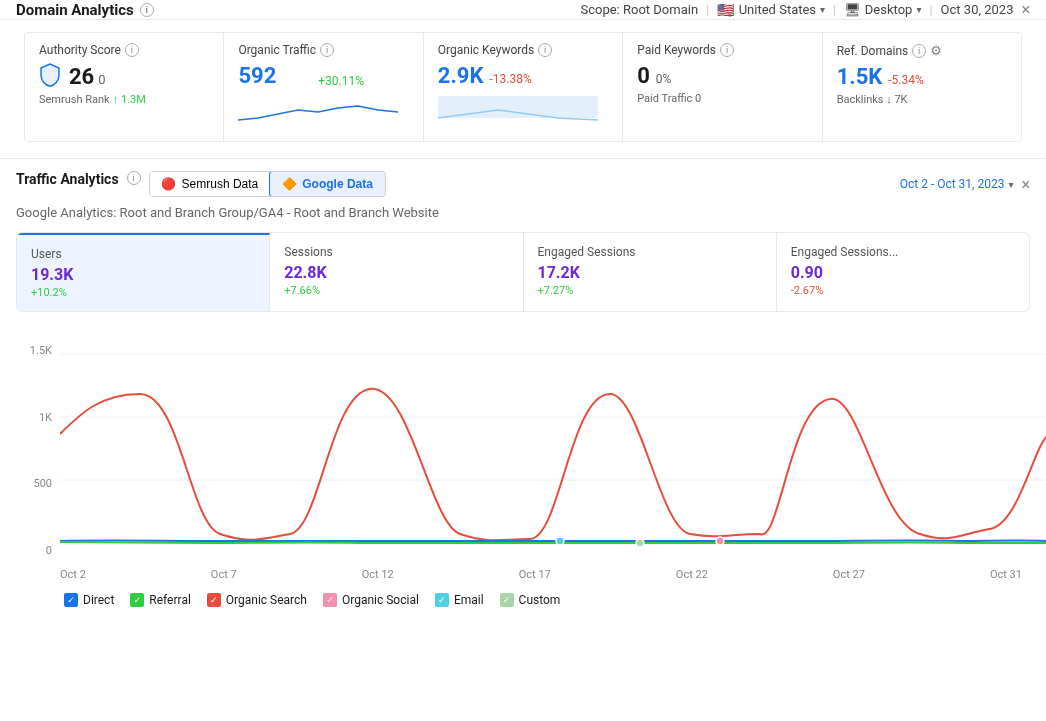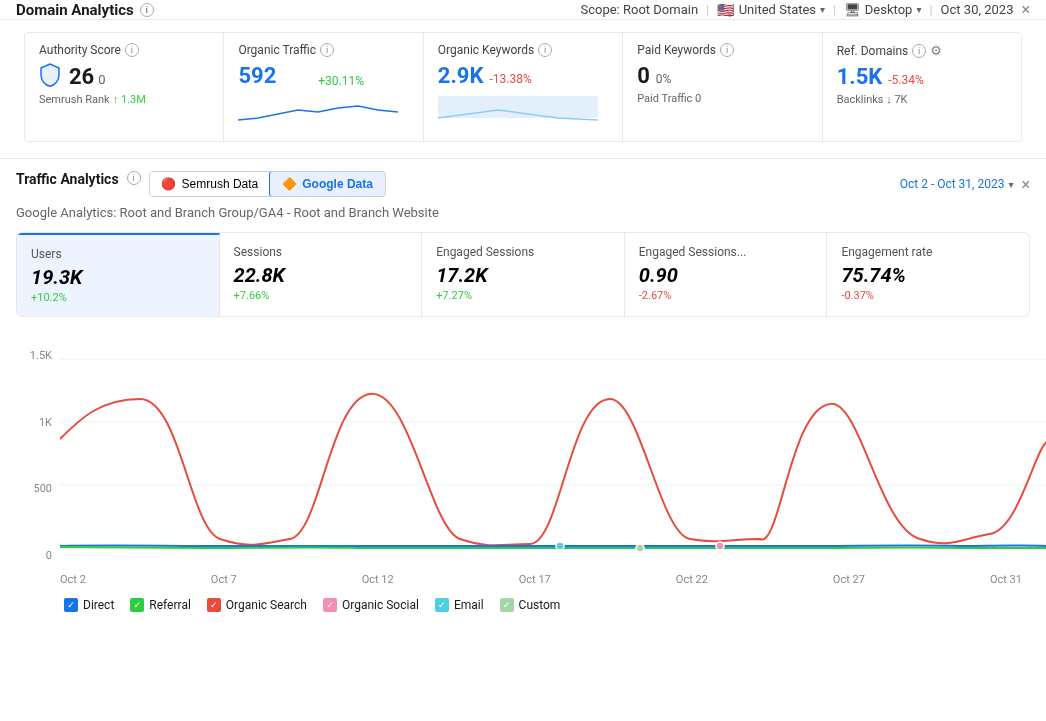--- a/index.html
+++ b/index.html
@@ -37,21 +37,21 @@
     .data-toggle-btn.active { background: #e8f0fe; border: 1px solid #1a73e8; margin: -1px; border-radius: 3px; font-weight: 600; color: #1a73e8; }
     .date-range { font-size: 12px; color: #1a73e8; cursor: pointer; display: flex; align-items: center; gap: 4px; }
     .ga-label { font-size: 13px; color: #666; margin-bottom: 12px; }
     
     
     .stats-row { display: flex; border: 1px solid #e8e8e8; border-radius: 6px; overflow: hidden; margin-bottom: 32px; }
     .stat-card { flex: 1; padding: 12px 14px; border-right: 1px solid #e8e8e8; cursor: pointer; }
     .stat-card:last-child { border-right: none; }
     .stat-card.active { background: #eef4ff; border-top: 2px solid #1a73e8; }
     .stat-label { font-size: 12px; color: #555; margin-bottom: 4px; }
-    .stat-value { font-size: 20px; font-weight: 700; color: #000000; font-style: italic; }
+    .stat-value { font-size: 16px; font-weight: 700; color: #6d28d9; }
     .stat-change { font-size: 11px; margin-top: 2px; }
     .stat-change.positive { color: #2ecc40; }
     .stat-change.negative { color: #e74c3c; }
 
     
     .chart-area { position: relative; padding: 0 8px; }
 
     
     .legend { display: flex; align-items: center; gap: 16px; padding: 12px 16px 12px 48px; flex-wrap: wrap; }
     .legend-item { display: flex; align-items: center; gap: 5px; font-size: 12px; cursor: pointer; }
@@ -216,25 +216,20 @@
     <div class="stat-card">
       <div class="stat-label">Engaged Sessions</div>
       <div class="stat-value">17.2K</div>
       <div class="stat-change positive">+7.27%</div>
     </div>
     <div class="stat-card">
       <div class="stat-label">Engaged Sessions...</div>
       <div class="stat-value">0.90</div>
       <div class="stat-change negative">-2.67%</div>
     </div>
-    <div class="stat-card">
-      <div class="stat-label">Engagement rate</div>
-      <div class="stat-value">75.74%</div>
-      <div class="stat-change negative">-0.37%</div>
-    </div>
   </div>
 
   <div class="chart-area">
     <div style="position:relative;">
 
       <div style="position:absolute;left:0;top:0;bottom:24px;width:32px;display:flex;flex-direction:column;justify-content:space-between;font-size:11px;color:#888;text-align:right;padding-right:4px;">
         <span>1.5K</span>
         <span>1K</span>
         <span>500</span>
         <span>0</span>

